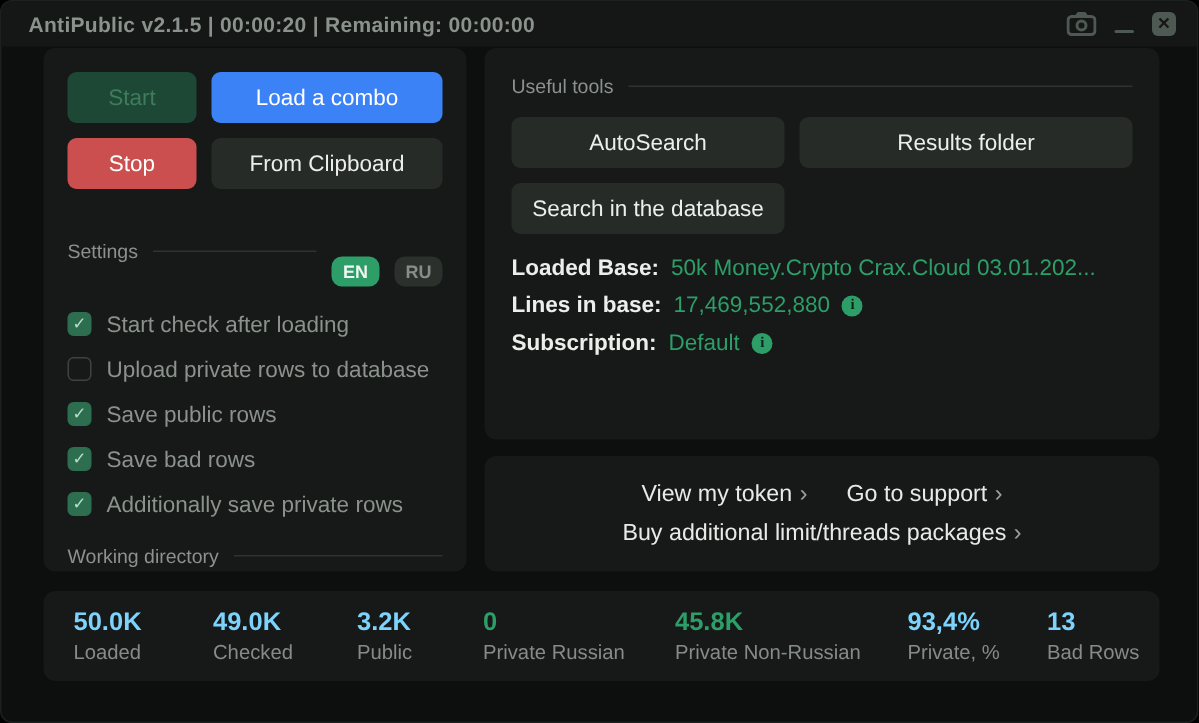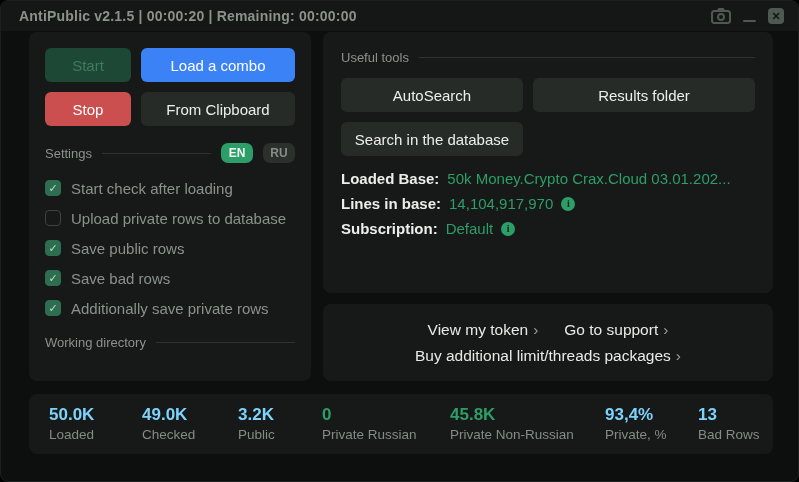--- a/index.html
+++ b/index.html
@@ -37,21 +37,21 @@
   }
   .btn-start { background:#1d4836; color:#3f7c5b; }
   .btn-load  { background:#3b82f6; color:#ffffff; }
   .btn-stop  { background:#cb4f4f; color:#ffffff; }
   .label-row { display:flex; align-items:center; gap:10px; margin-top:17px; }
   .label-row .lbl { font-size:13px; color:#8b918c; white-space:nowrap; }
   .label-row .line { flex:1; height:1px; background:#2e3330; }
   .pill {
     min-width:32px; height:20px; padding:0 7px; border-radius:7px;
     display:flex; align-items:center; justify-content:center;
-    font-size:12px; font-weight:700; background:#2b302d; color:#878d89;
+    font-size:12px; font-weight:700; background:#2b302d; color:#878d89;margin-top:28px;
   }
   .pill.active { background:#2d9e68; color:#eef7f1; }
   .cb-list { margin-top:10px; }
   .cb-row { display:flex; align-items:center; gap:10px; height:30px; }
   .cb {
     width:16px; height:16px; border-radius:4px; border:1.5px solid #3d433f;
     display:flex; align-items:center; justify-content:center; flex:none;
     color:transparent; font-size:11px; line-height:1;
   }
   .cb.checked { background:#2c6e4f; border-color:#2c6e4f; color:#b7e0c8; }
@@ -170,21 +170,21 @@
       <div class="btn">Search in the database</div>
     </div>
 
     <div class="info-rows">
       <div class="info-row">
         <span class="info-label">Loaded Base:</span>
         <span class="info-value">50k Money.Crypto Crax.Cloud 03.01.202...</span>
       </div>
       <div class="info-row">
         <span class="info-label">Lines in base:</span>
-        <span class="info-value">14,104,917,970</span>
+        <span class="info-value">17,469,552,880</span>
         <span class="info-icon">i</span>
       </div>
       <div class="info-row">
         <span class="info-label">Subscription:</span>
         <span class="info-value">Default</span>
         <span class="info-icon">i</span>
       </div>
     </div>
   </div>
 

